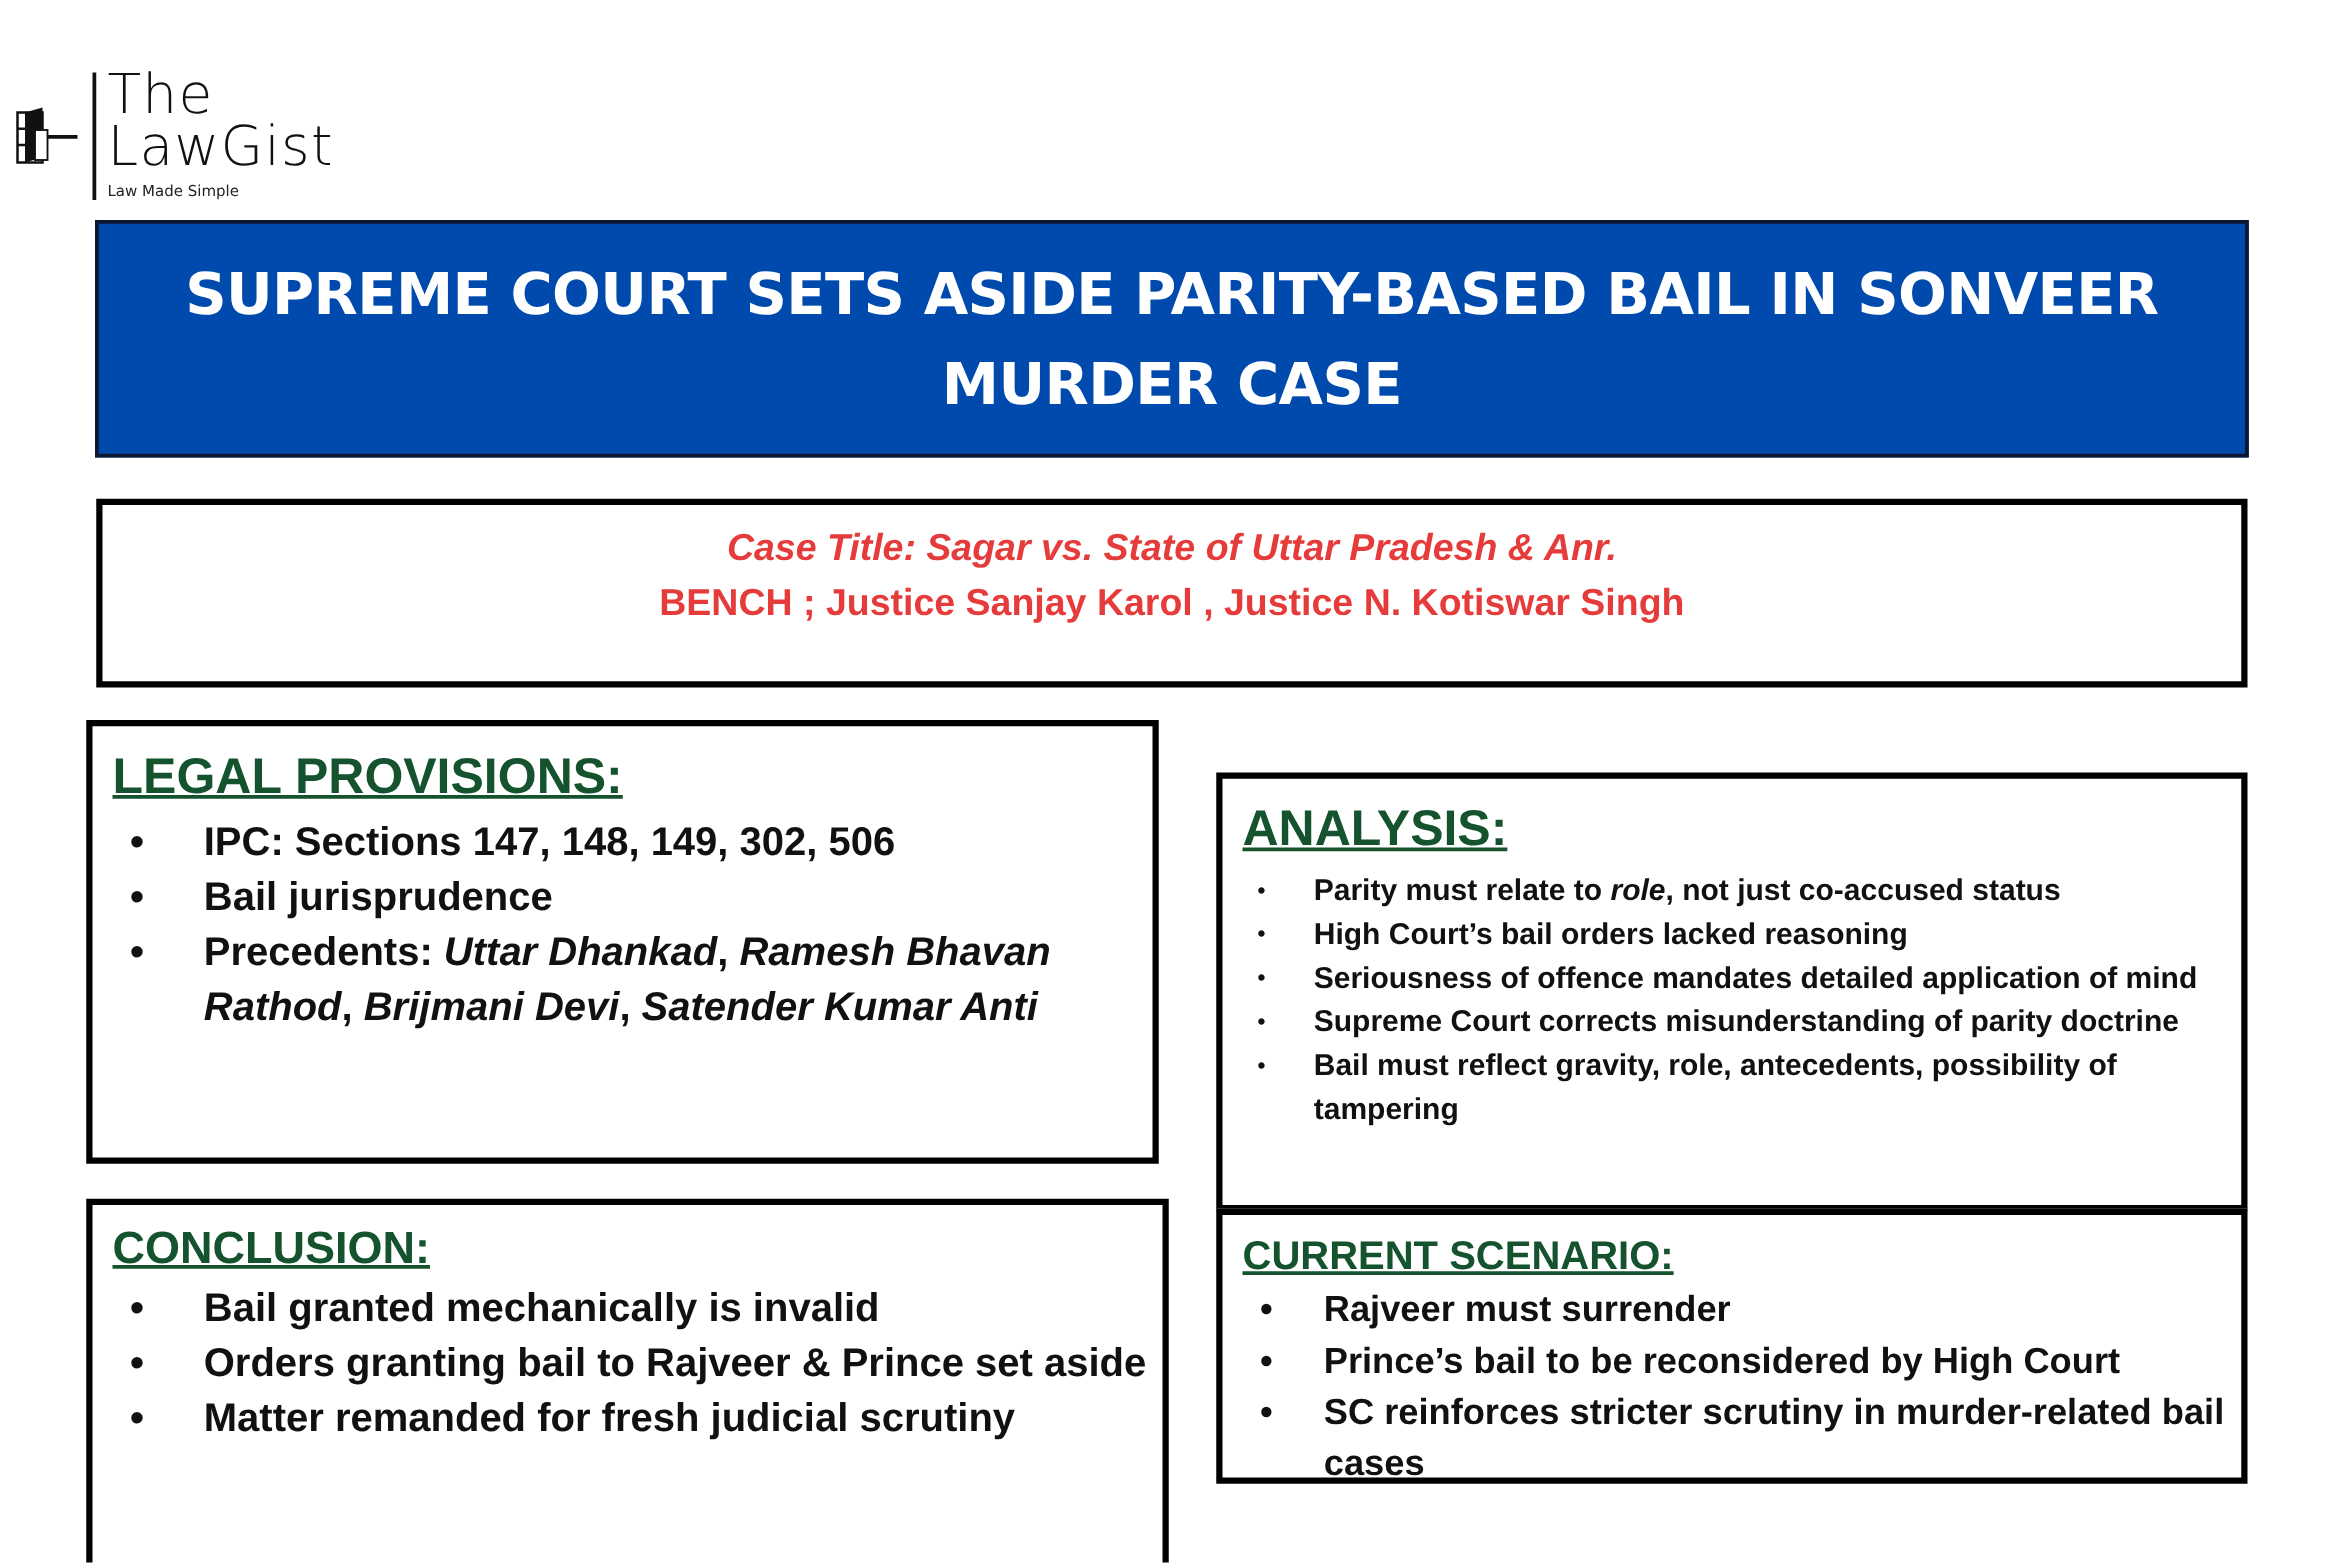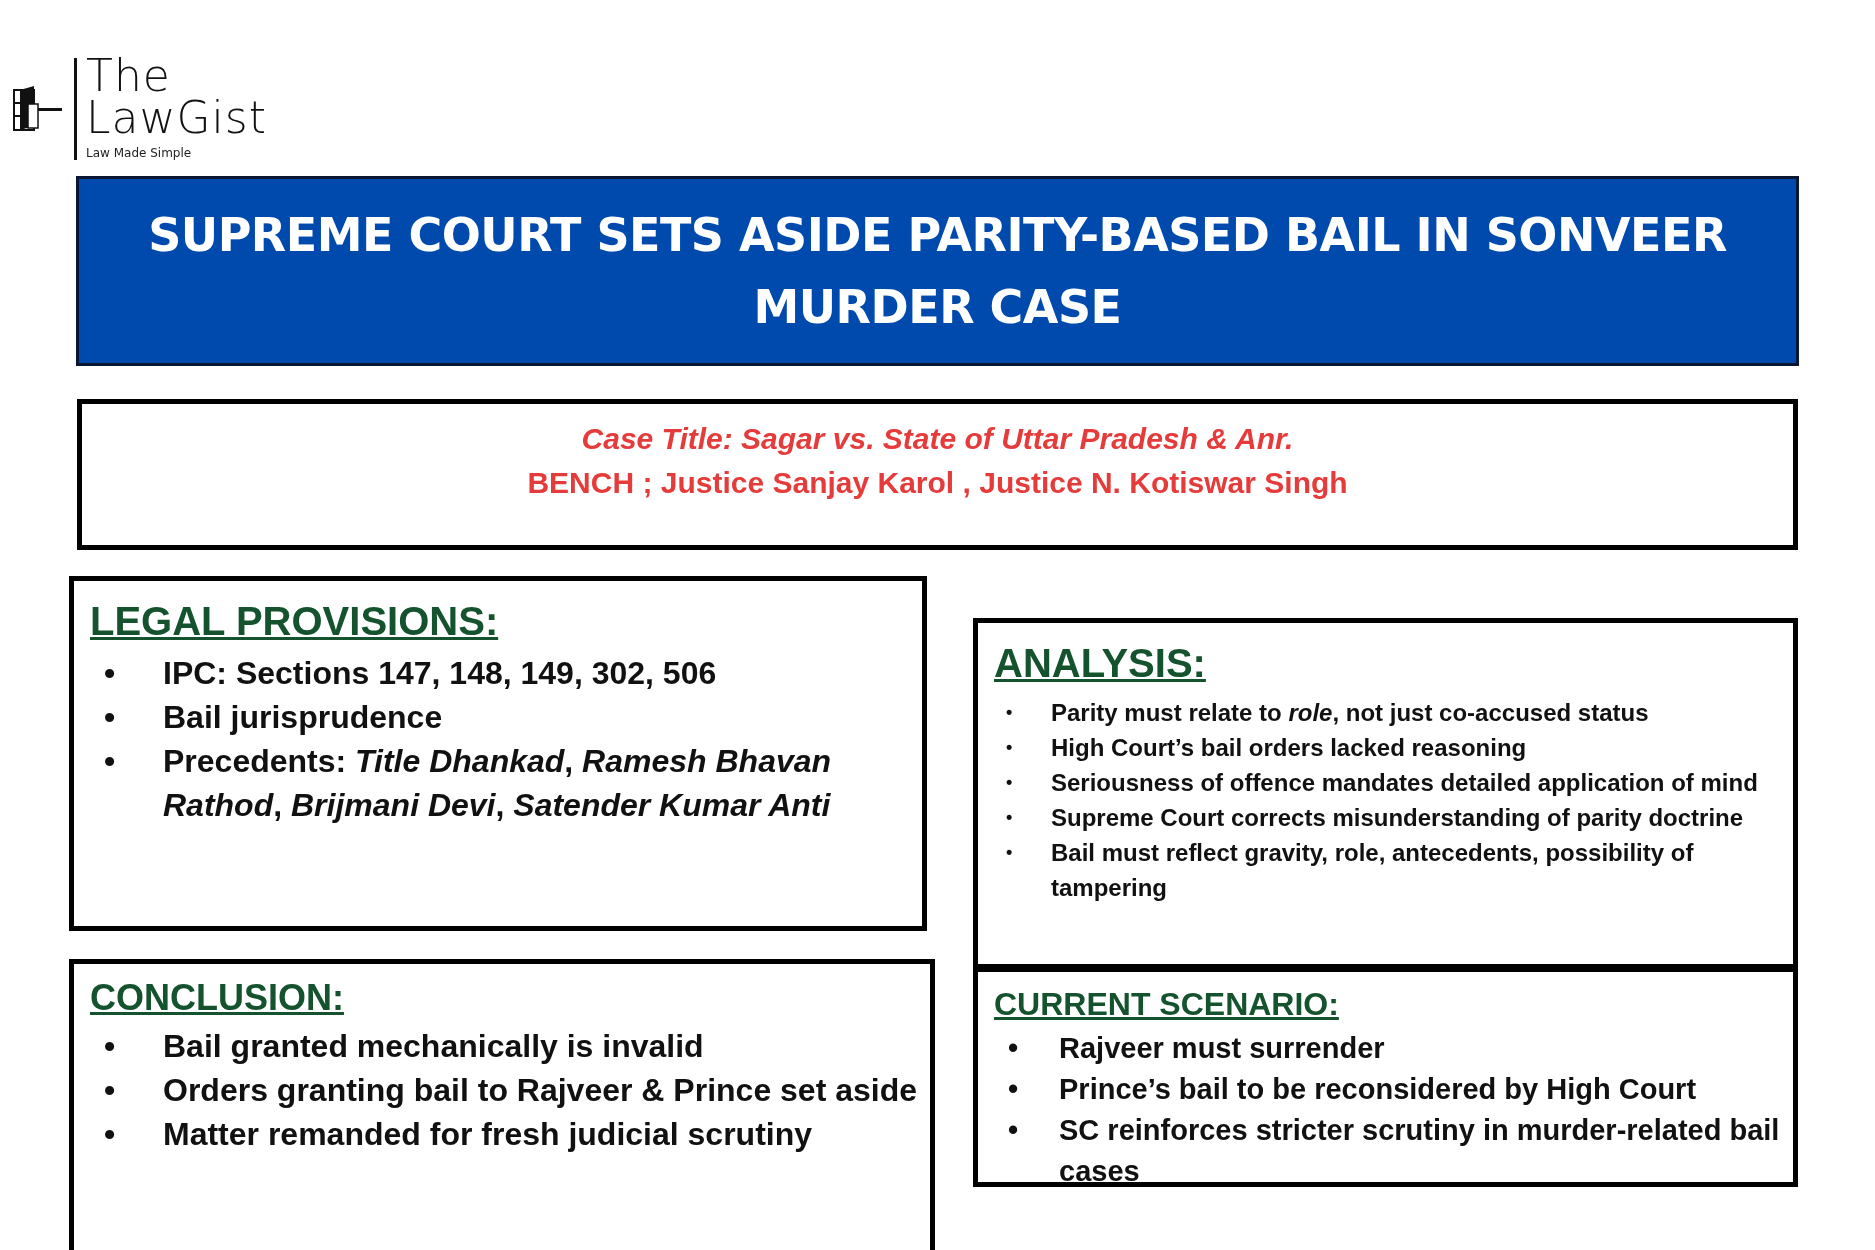--- a/index.html
+++ b/index.html
@@ -67,21 +67,21 @@
 <div class="abs case-box">
   <div class="case-line italic">Case Title: Sagar vs. State of Uttar Pradesh &amp; Anr.</div>
   <div class="case-line">BENCH ; Justice Sanjay Karol , Justice N. Kotiswar Singh</div>
 </div>
 
 <div class="abs sec legal">
   <h2>LEGAL PROVISIONS:</h2>
   <ul>
     <li><span class="bul">•</span><span>IPC: Sections 147, 148, 149, 302, 506</span></li>
     <li><span class="bul">•</span><span>Bail jurisprudence</span></li>
-    <li><span class="bul">•</span><span>Precedents: </span><i>Title Dhankad</i><span>, </span><i>Ramesh Bhavan Rathod</i><span>, </span><i>Brijmani Devi</i><span>, </span><i>Satender Kumar Anti</i></li>
+    <li><span class="bul">•</span><span>Precedents: </span><i>Uttar Dhankad</i><span>, </span><i>Ramesh Bhavan Rathod</i><span>, </span><i>Brijmani Devi</i><span>, </span><i>Satender Kumar Anti</i></li>
   </ul>
 </div>
 
 <div class="abs sec analysis">
   <h2>ANALYSIS:</h2>
   <ul>
     <li><span class="bul">•</span><span>Parity must relate to </span><i>role</i><span>, not just co-accused status</span></li>
     <li><span class="bul">•</span><span>High Court’s bail orders lacked reasoning</span></li>
     <li><span class="bul">•</span><span>Seriousness of offence mandates detailed application of mind</span></li>
     <li><span class="bul">•</span><span>Supreme Court corrects misunderstanding of parity doctrine</span></li>

